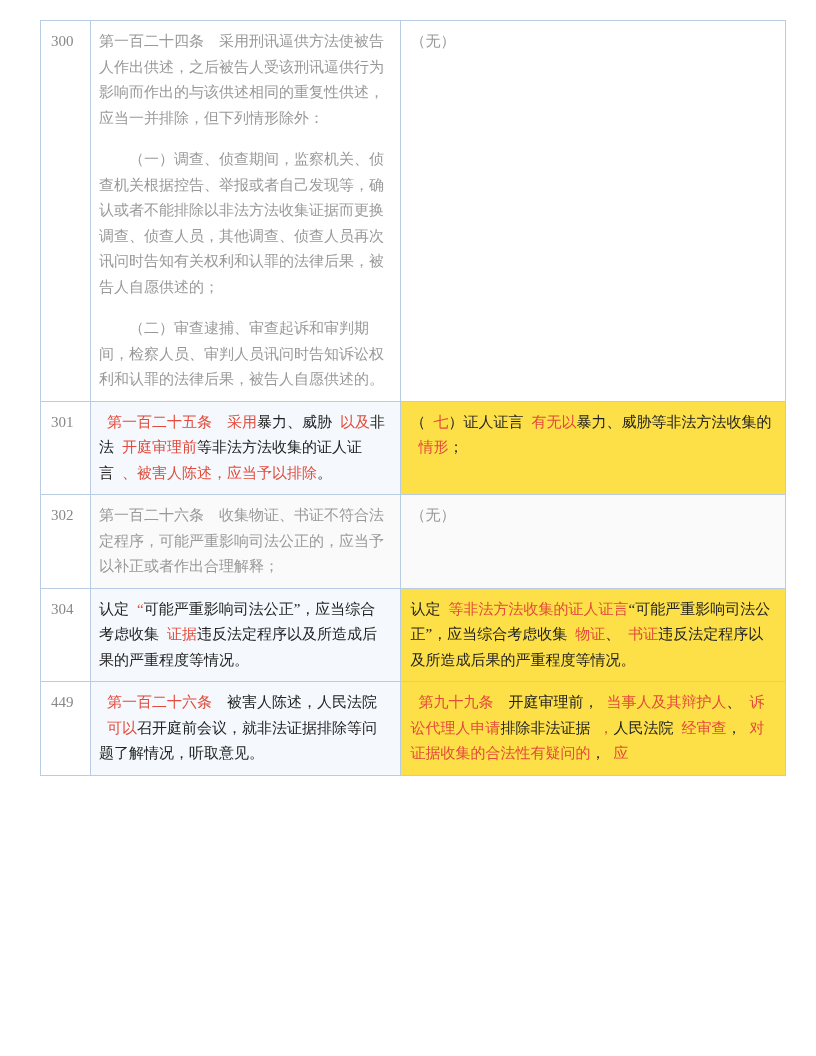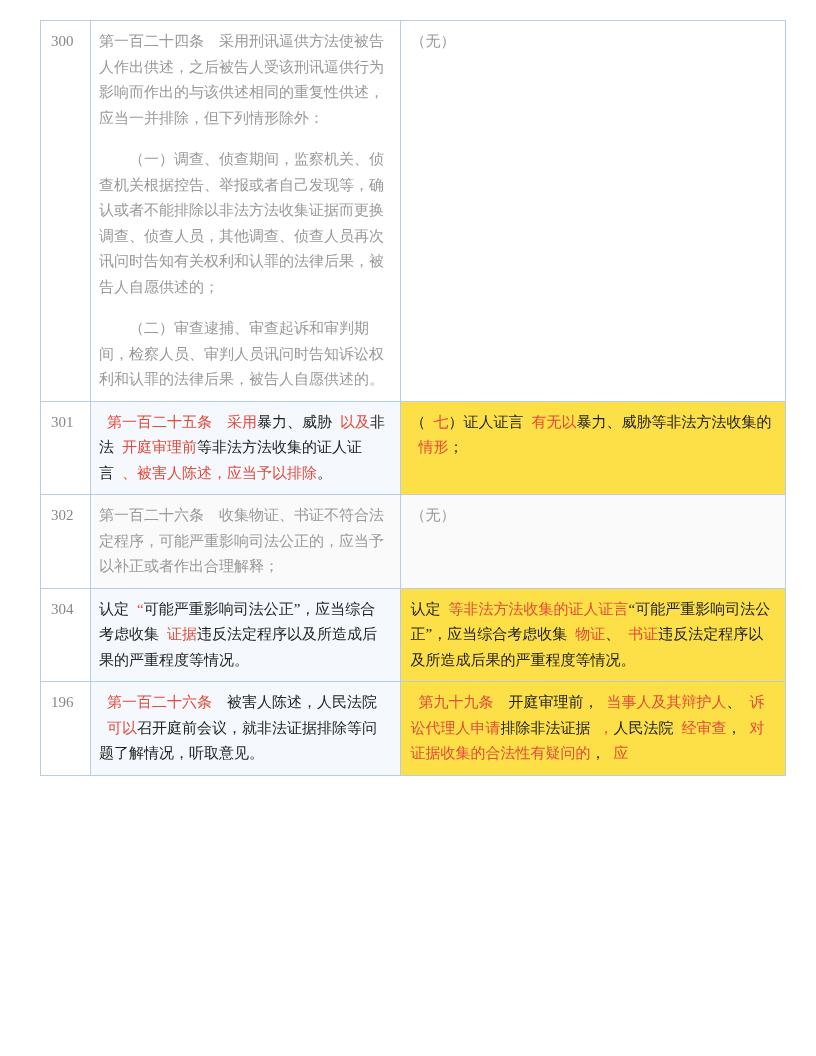--- a/index.html
+++ b/index.html
@@ -83,21 +83,21 @@
       <tr>
         <td class="num">304</td>
         <td class="col-left bg-blue">
           <div class="para "><span class="black">认定</span><span class="red">“</span><span class="black">可能严重影响司法公正”，应当综合考虑收集</span><span class="red">证据</span><span class="black">违反法定程序以及所造成后果的严重程度等情况。</span></div>
         </td>
         <td class="col-right bg-yellow">
           <div class="para "><span class="black">认定</span><span class="red">等非法方法收集的证人证言</span><span class="black">“可能严重影响司法公正”，应当综合考虑收集</span><span class="red">物证</span><span class="black">、</span><span class="red">书证</span><span class="black">违反法定程序以及所造成后果的严重程度等情况。</span></div>
         </td>
       </tr>
       <tr>
-        <td class="num">196</td>
+        <td class="num">449</td>
         <td class="col-left bg-blue">
           <div class="para "><span class="red">第一百二十六条</span><span class="black">　被害人陈述，人民法院</span><span class="red">可以</span><span class="black">召开庭前会议，就非法证据排除等问题了解情况，听取意见。</span></div>
         </td>
         <td class="col-right bg-yellow">
           <div class="para "><span class="red">第九十九条</span><span class="black">　开庭审理前，</span><span class="red">当事人及其辩护人</span><span class="black">、</span><span class="red">诉讼代理人申请</span><span class="black">排除非法证据</span><span class="red">，</span><span class="black">人民法院</span><span class="red">经审查</span><span class="black">，</span><span class="red">对证据收集的合法性有疑问的</span><span class="black">，</span><span class="red">应</span></div>
         </td>
       </tr>
     </tbody>
 </table>
 

